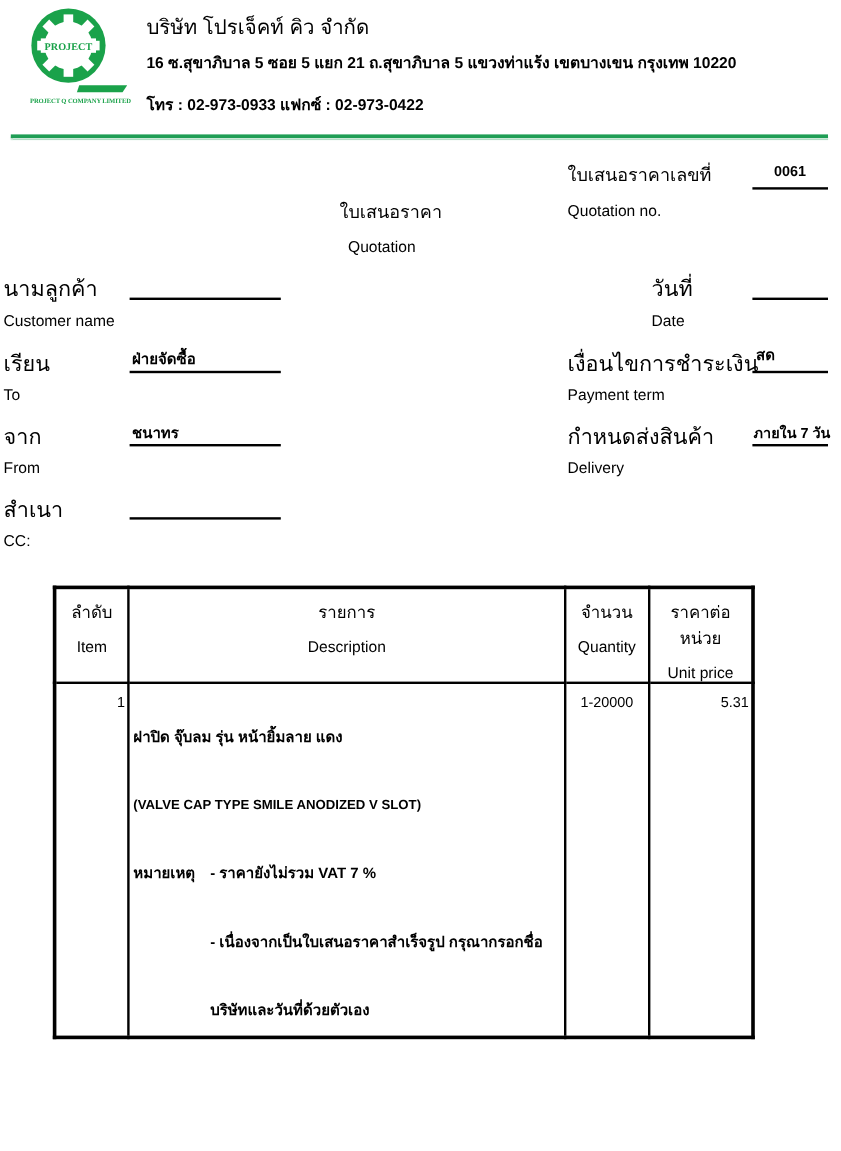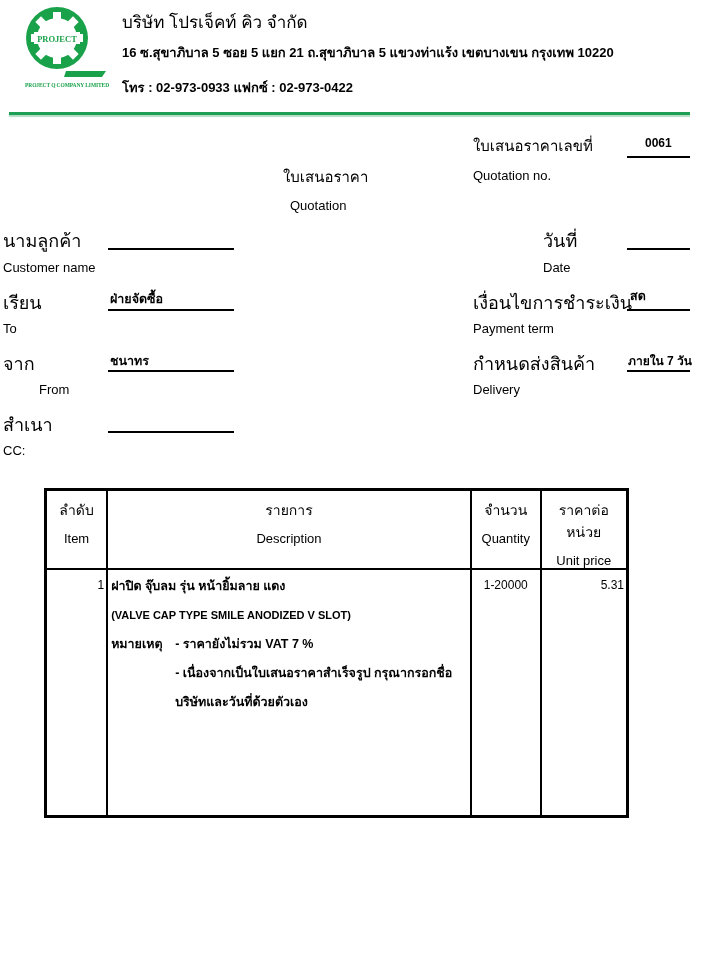--- a/index.html
+++ b/index.html
@@ -33,21 +33,21 @@
     .th-line2 { display:block; margin-top:10px; font-size:13px; }
     .col-item { width:61px; }
     .col-desc { width:360px; }
     .col-qty { width:69px; }
     .col-price { width:86px; }
     td.c-item { text-align:right; padding-right:2px !important; font-size:12px; font-weight:bold; border-left:none; }
     td.c-desc { font-size:12.5px; padding-left:3px !important; }
     td.c-qty { text-align:center; font-size:12px; font-weight:bold; }
     td.c-price { text-align:right; padding-right:2px !important; font-size:12px; font-weight:bold; }
     .cell-pad { padding-top:8px; }
-    .d-line { display:block; height:29px; line-height:16px; white-space:nowrap; }
+    .d-line { display:block; height:29px; line-height:16px; white-space:nowrap;margin-top:28px; }
     .d-bold { font-weight:bold; }
     .d-small { font-size:11px; font-weight:bold; }
     .note-label { display:inline-block; width:64px; font-weight:bold; }
     .indent { padding-left:64px; }
   </style>
 </head>
 <body>
 
 <div class="abs logo">
   <svg width="82" height="72" viewBox="0 0 82 72">
@@ -90,21 +90,21 @@
 <div>
   <div class="abs lbl-th" style="left:3px; top:288px;">เรียน</div>
   <div class="abs val" style="left:110px; top:289px;">ฝ่ายจัดซื้อ</div>
   <div class="uline" style="left:108px; top:309px; width:126px;"></div>
   <div class="abs lbl" style="left:3px; top:321px;">To</div>
 </div>
 <div>
   <div class="abs lbl-th" style="left:3px; top:349px;">จาก</div>
   <div class="abs val" style="left:110px; top:351px;">ชนาทร</div>
   <div class="uline" style="left:108px; top:370px; width:126px;"></div>
-  <div class="abs lbl" style="left:3px; top:382px;margin-left:36px;">From</div>
+  <div class="abs lbl" style="left:3px; top:382px;">From</div>
 </div>
 <div>
   <div class="abs lbl-th" style="left:3px; top:410px;">สำเนา</div>
   <div class="abs val" style="left:110px; top:412px;"></div>
   <div class="uline" style="left:108px; top:431px; width:126px;"></div>
   <div class="abs lbl" style="left:3px; top:443px;">CC:</div>
 </div>
 
 <div>
   <div class="abs lbl-th" style="left:543px; top:226px;">วันที่</div>

